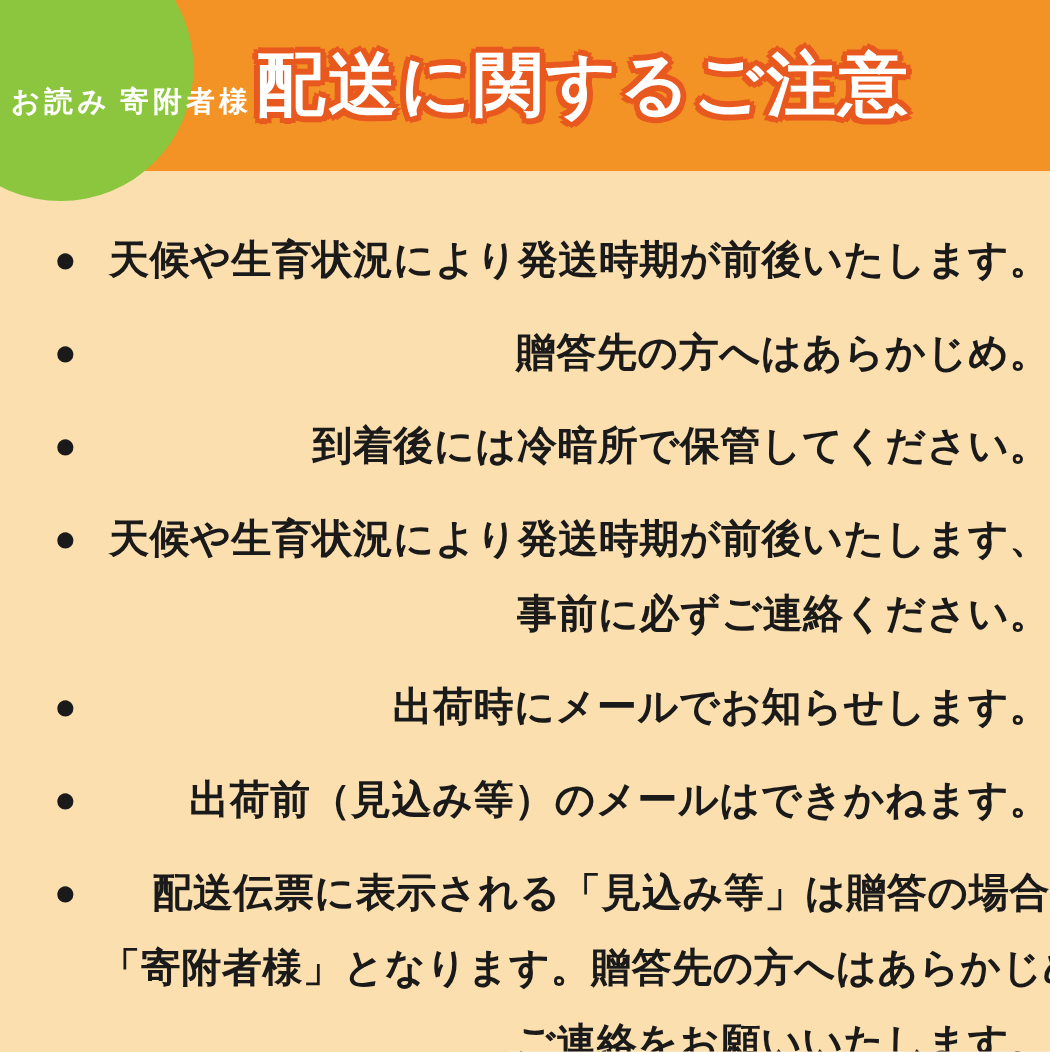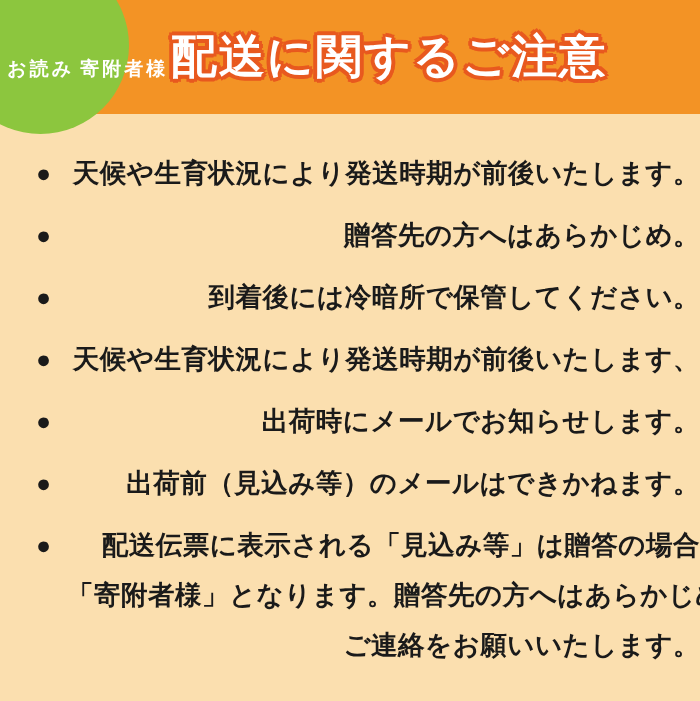--- a/index.html
+++ b/index.html
@@ -171,20 +171,24 @@
         <div class="notice-line">
           <span class="bullet">●</span>
           <span class="body">到着後には冷暗所で保管してください。</span>
         </div>
       </div>
       <div class="notice-item">
         <div class="notice-line">
           <span class="bullet">●</span>
           <span class="body">天候や生育状況により発送時期が前後いたします、</span>
         </div>
+        <div class="notice-line cont">
+          <span class="bullet">●</span>
+          <span class="body">事前に必ずご連絡ください。</span>
+        </div>
       </div>
       <div class="notice-item">
         <div class="notice-line">
           <span class="bullet">●</span>
           <span class="body">出荷時にメールでお知らせします。</span>
         </div>
       </div>
       <div class="notice-item">
         <div class="notice-line">
           <span class="bullet">●</span>

